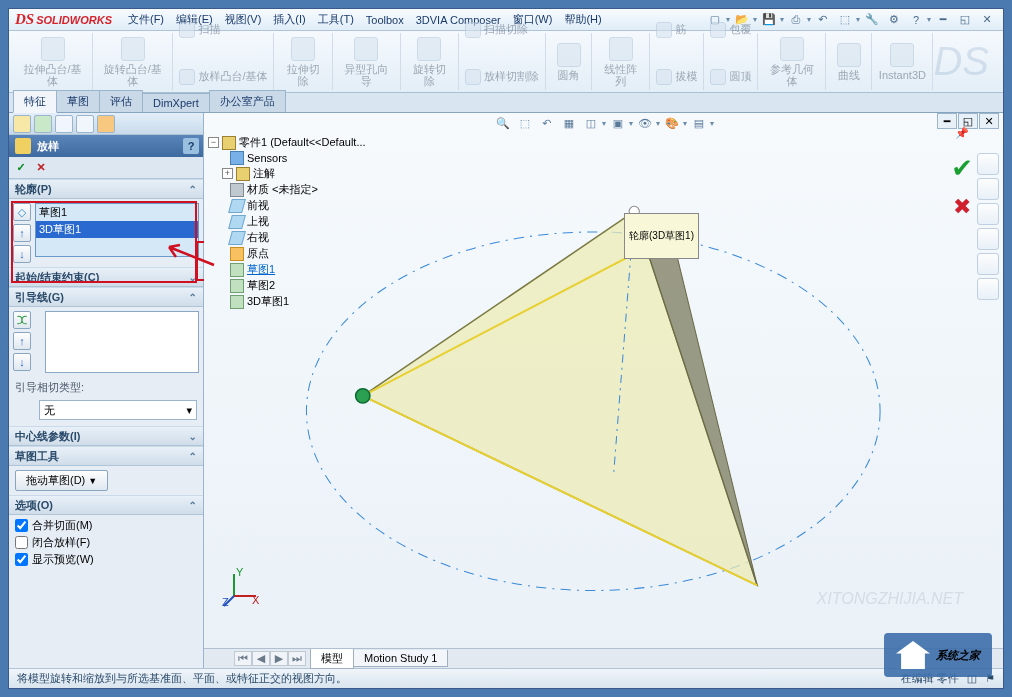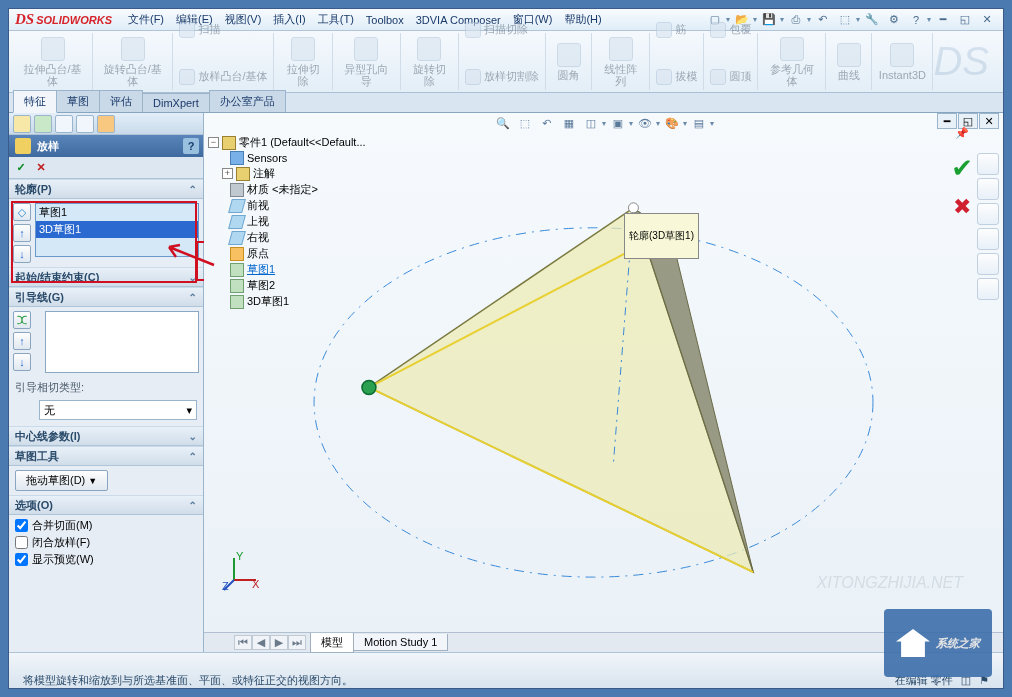--- a/index.html
+++ b/index.html
@@ -73,24 +73,24 @@
 .right-toolbar .tbtn { width:22px; height:22px; border:1px solid #c0d0e0; background:linear-gradient(#fdfdfd,#e8f0f8); border-radius:3px; cursor:pointer; }
 .confirm-corner { position:absolute; right:30px; top:10px; z-index:6; display:flex; flex-direction:column; gap:10px; align-items:center; }
 .confirm-corner .ck { color:#1aa030; font-size:26px; cursor:pointer; }
 .confirm-corner .cx { color:#d02030; font-size:22px; cursor:pointer; }
 .pin-icon { width:20px; height:20px; cursor:pointer; display:flex; align-items:center; justify-content:center; color:#a07030; }
 .bottom-tabs { height:20px; background:#e3e9f0; border-top:1px solid #b0c0d0; display:flex; align-items:center; padding-left:30px; gap:0; }
 .btab { padding:2px 10px; border:1px solid #a0b0c0; border-top:none; background:#f2f6fb; margin-right:-1px; cursor:pointer; }
 .btab.active { background:#fff; }
 .nav-arrows { display:flex; margin-right:4px; }
 .nav-arrows span { width:18px; text-align:center; color:#6a7a8a; cursor:pointer; border:1px solid #c0cad4; background:#f0f4f8; }
-.statusbar { height:36px; background:linear-gradient(#f0f5fa,#d9e4ee); border-top:1px solid #b0c4d8; display:flex; align-items:flex-end; padding:0 14px; color:#2a4a6a; }
+.statusbar { height:20px; background:linear-gradient(#f0f5fa,#d9e4ee); border-top:1px solid #b0c4d8; display:flex; align-items:center; padding:0 8px; color:#2a4a6a; }
 .status-right { margin-left:auto; display:flex; gap:8px; align-items:center; }
 .watermark { position:absolute; right:40px; bottom:40px; color:rgba(80,100,120,.15); font-size:16px; font-style:italic; z-index:3; }
-.brand-overlay { position:absolute; right:20px; bottom:20px; z-index:50; display:flex; align-items:center; gap:6px; color:#e5e5e5; background:rgba(60,110,170,.9); padding:20px 12px; border-radius:4px; font-size:16px; font-weight:bold; font-style:italic; }
+.brand-overlay { position:absolute; right:20px; bottom:20px; z-index:50; display:flex; align-items:center; gap:6px; color:#000000; background:rgba(60,110,170,.9); padding:8px 12px; border-radius:4px; font-size:16px; font-weight:bold; font-style:italic; }
 .brand-overlay .house { width:34px; height:28px; background:#fff; clip-path:polygon(50% 0,100% 45%,85% 45%,85% 100%,15% 100%,15% 45%,0 45%); }
 .guide-list { border:1px solid #8aa8c4; background:#fff; min-height:62px; flex:1; }
 .guide-strip { width:6px; background:#7a4ae0; }
 </style>
 </head>
 <body>
 
 <div class="app-frame">
 
   <div class="menubar">

